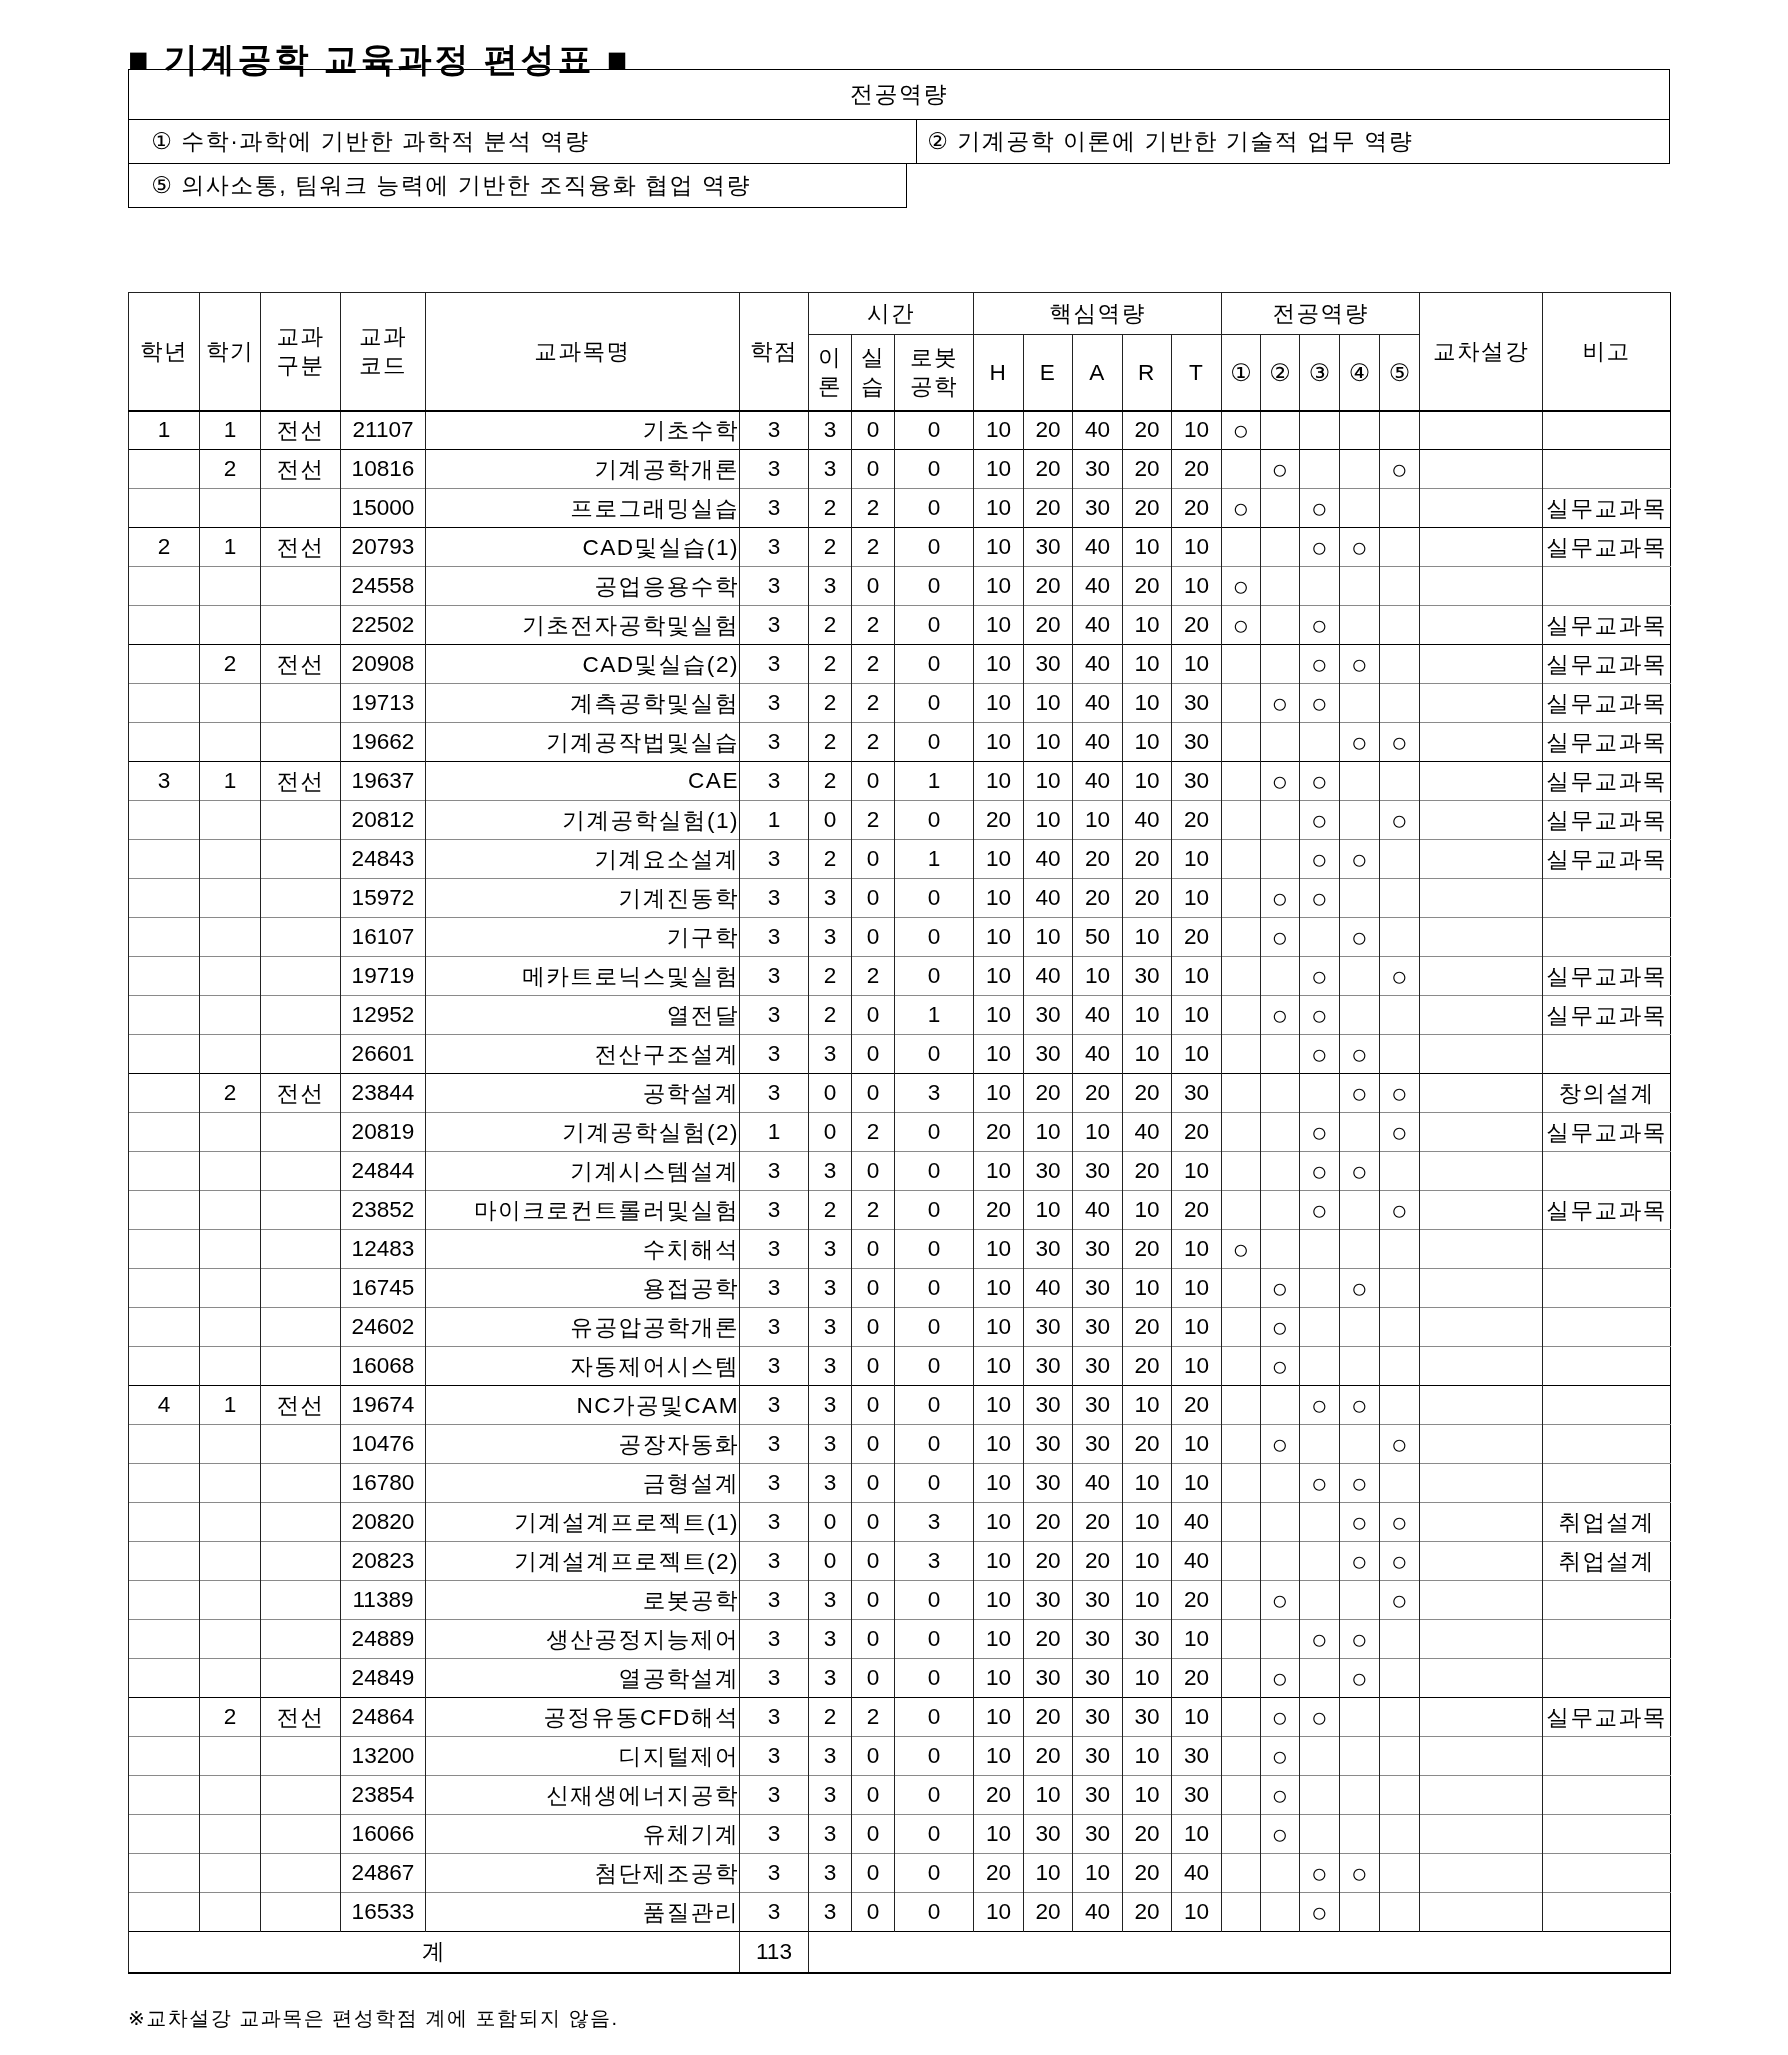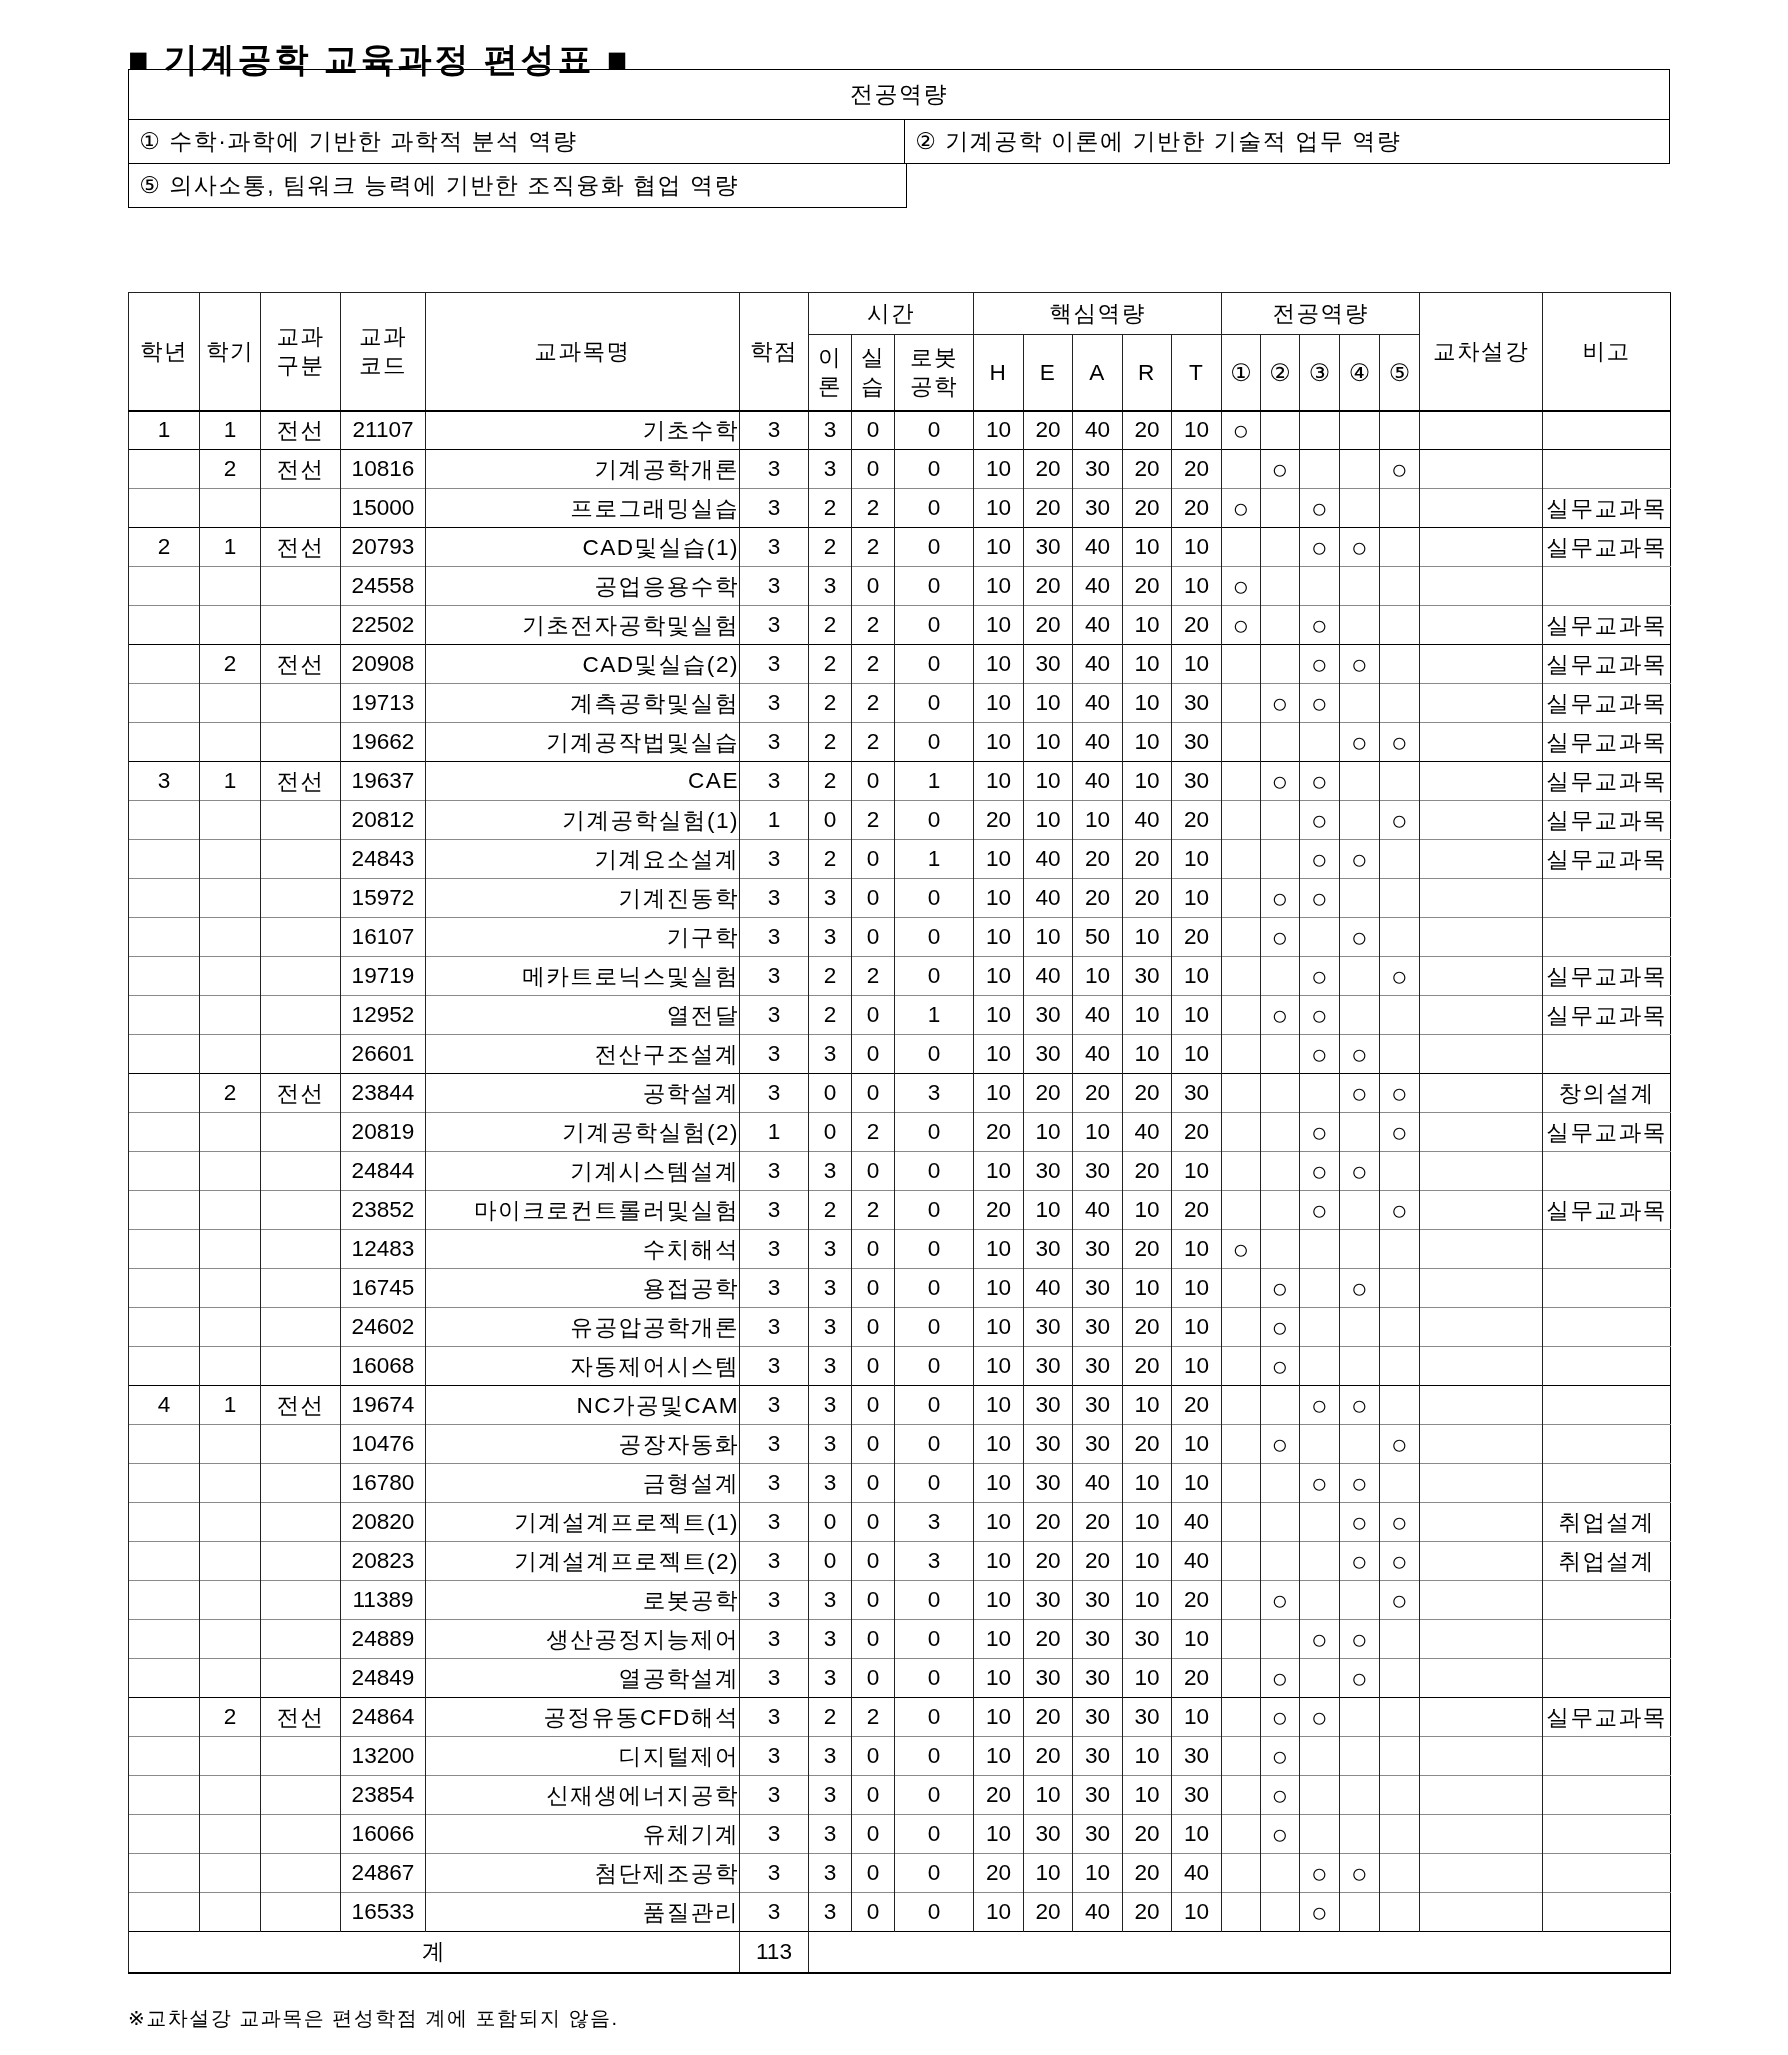--- a/index.html
+++ b/index.html
@@ -13,21 +13,21 @@
     position:absolute; left:128px; top:8.8px; width:1542px;
     text-align:left; font-size:34px; font-weight:bold; letter-spacing:2.9px;margin-top:28px;
   }
   
   .compbox { position:absolute; left:128px; top:69px; width:1542px; font-size:23px; letter-spacing:1.5px; }
   .comp-header {
     border:1.5px solid #000; height:51px;
     display:flex; align-items:center; justify-content:center;
   }
   .comp-row {
-    display:flex; border:1.5px solid #000; border-top:none; height:44px; width:1542px;
+    display:flex; border:1.5px solid #000; border-top:none; height:44px; width:1542px;padding-left:12px;
   }
   .comp-cell {
     width:776px; display:flex; align-items:center; padding-left:10.2px;
   }
   .comp-cell.divided { border-right:1.5px solid #000; }
   .comp-cell.wide { flex:1; }
   .comp-row.last { width:779px; }
   .comp-row.last .comp-cell { width:100%; }
   
   .maintable-wrap { position:absolute; left:128px; top:292px; }

